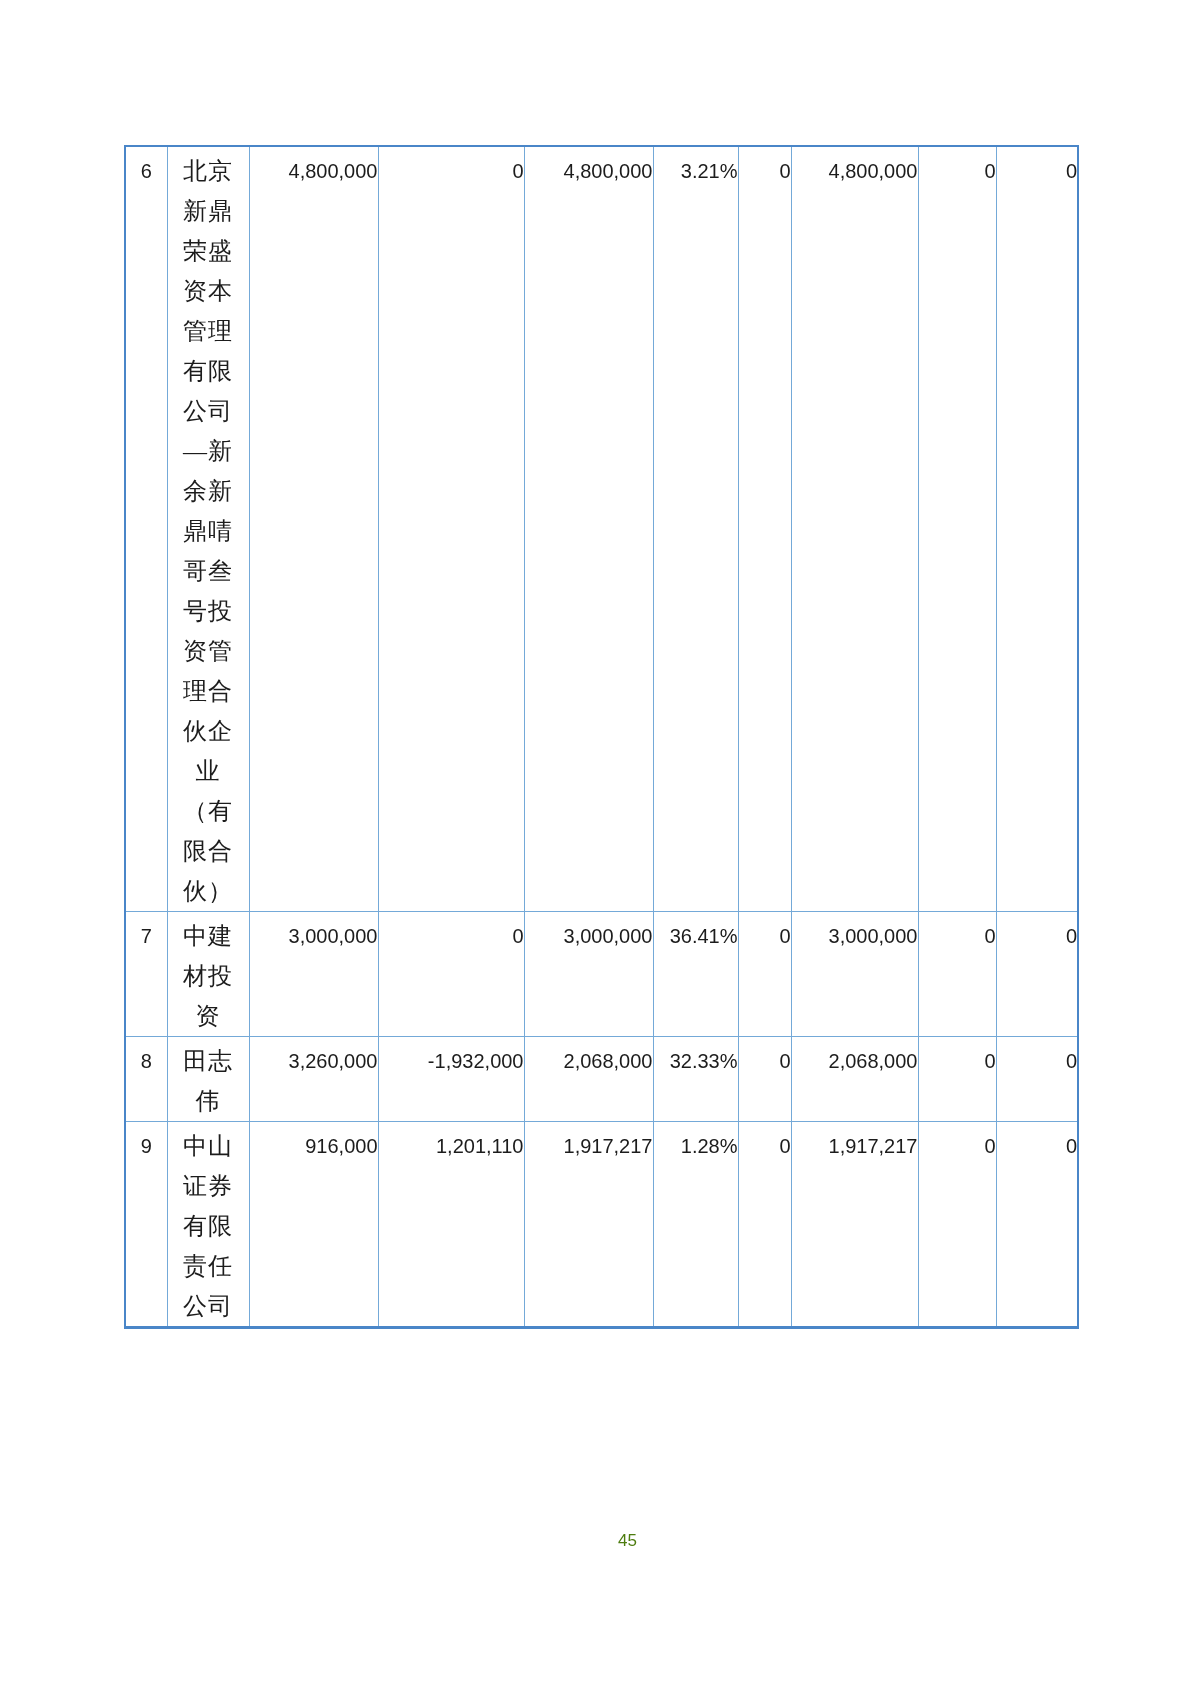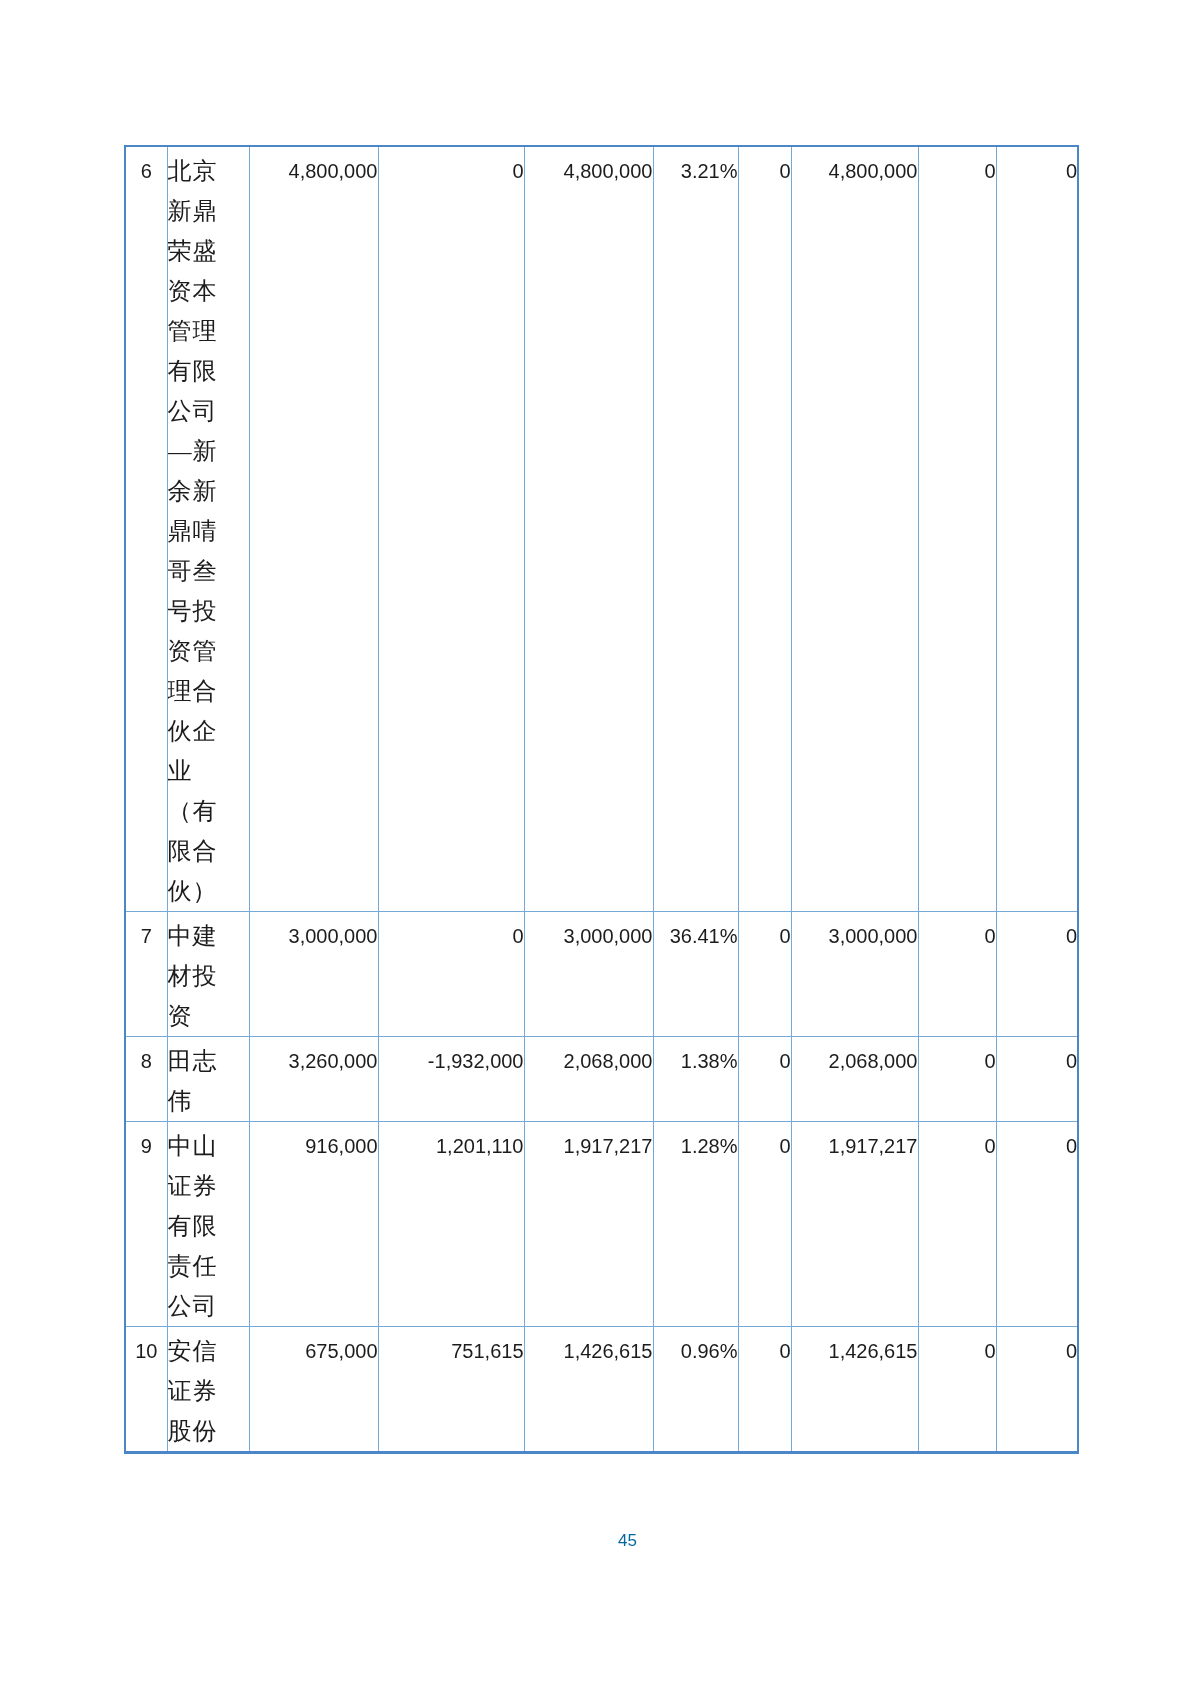--- a/index.html
+++ b/index.html
@@ -37,34 +37,35 @@
     text-align: center;
     font-size: 20px;
     font-family: "Liberation Sans", sans-serif;
   }
   td.name {
     font-size: 24px;
     padding-left: 12px;
     white-space: pre-line;
     font-family: "Liberation Serif", serif;
     letter-spacing: 1px;
+    text-align: center;
   }
   td.num {
     text-align: right;
     font-size: 20px;
     padding-right: 12px;
     font-family: "Liberation Sans", sans-serif;
     margin-left: 45px;
   }
   .pagenum {
     position: absolute;
     left: 618px;
     top: 1531px;
     font-size: 17px;
-    color: #0369a1;
+    color: #4d7c0f;
     font-family: "Liberation Sans", sans-serif;
   }
 </style>
 </head>
 <body>
 
 <div class="page">
 
   <table class="sh-table">
     <colgroup>
@@ -124,21 +125,21 @@
         <td class="num">0</td>
         <td class="num">0</td>
       </tr>
       <tr>
         <td class="idx">8</td>
         <td class="name">田志
 伟</td>
         <td class="num">3,260,000</td>
         <td class="num">-1,932,000</td>
         <td class="num">2,068,000</td>
-        <td class="num">1.38%</td>
+        <td class="num">32.33%</td>
         <td class="num">0</td>
         <td class="num">2,068,000</td>
         <td class="num">0</td>
         <td class="num">0</td>
       </tr>
       <tr>
         <td class="idx">9</td>
         <td class="name">中山
 证券
 有限
@@ -146,32 +147,18 @@
 公司</td>
         <td class="num">916,000</td>
         <td class="num">1,201,110</td>
         <td class="num">1,917,217</td>
         <td class="num">1.28%</td>
         <td class="num">0</td>
         <td class="num">1,917,217</td>
         <td class="num">0</td>
         <td class="num">0</td>
       </tr>
-      <tr>
-        <td class="idx">10</td>
-        <td class="name">安信
-证券
-股份</td>
-        <td class="num">675,000</td>
-        <td class="num">751,615</td>
-        <td class="num">1,426,615</td>
-        <td class="num">0.96%</td>
-        <td class="num">0</td>
-        <td class="num">1,426,615</td>
-        <td class="num">0</td>
-        <td class="num">0</td>
-      </tr>
     </tbody>
   </table>
 
   <div class="pagenum">45</div>
 
 </div>
 
 </body></html>

